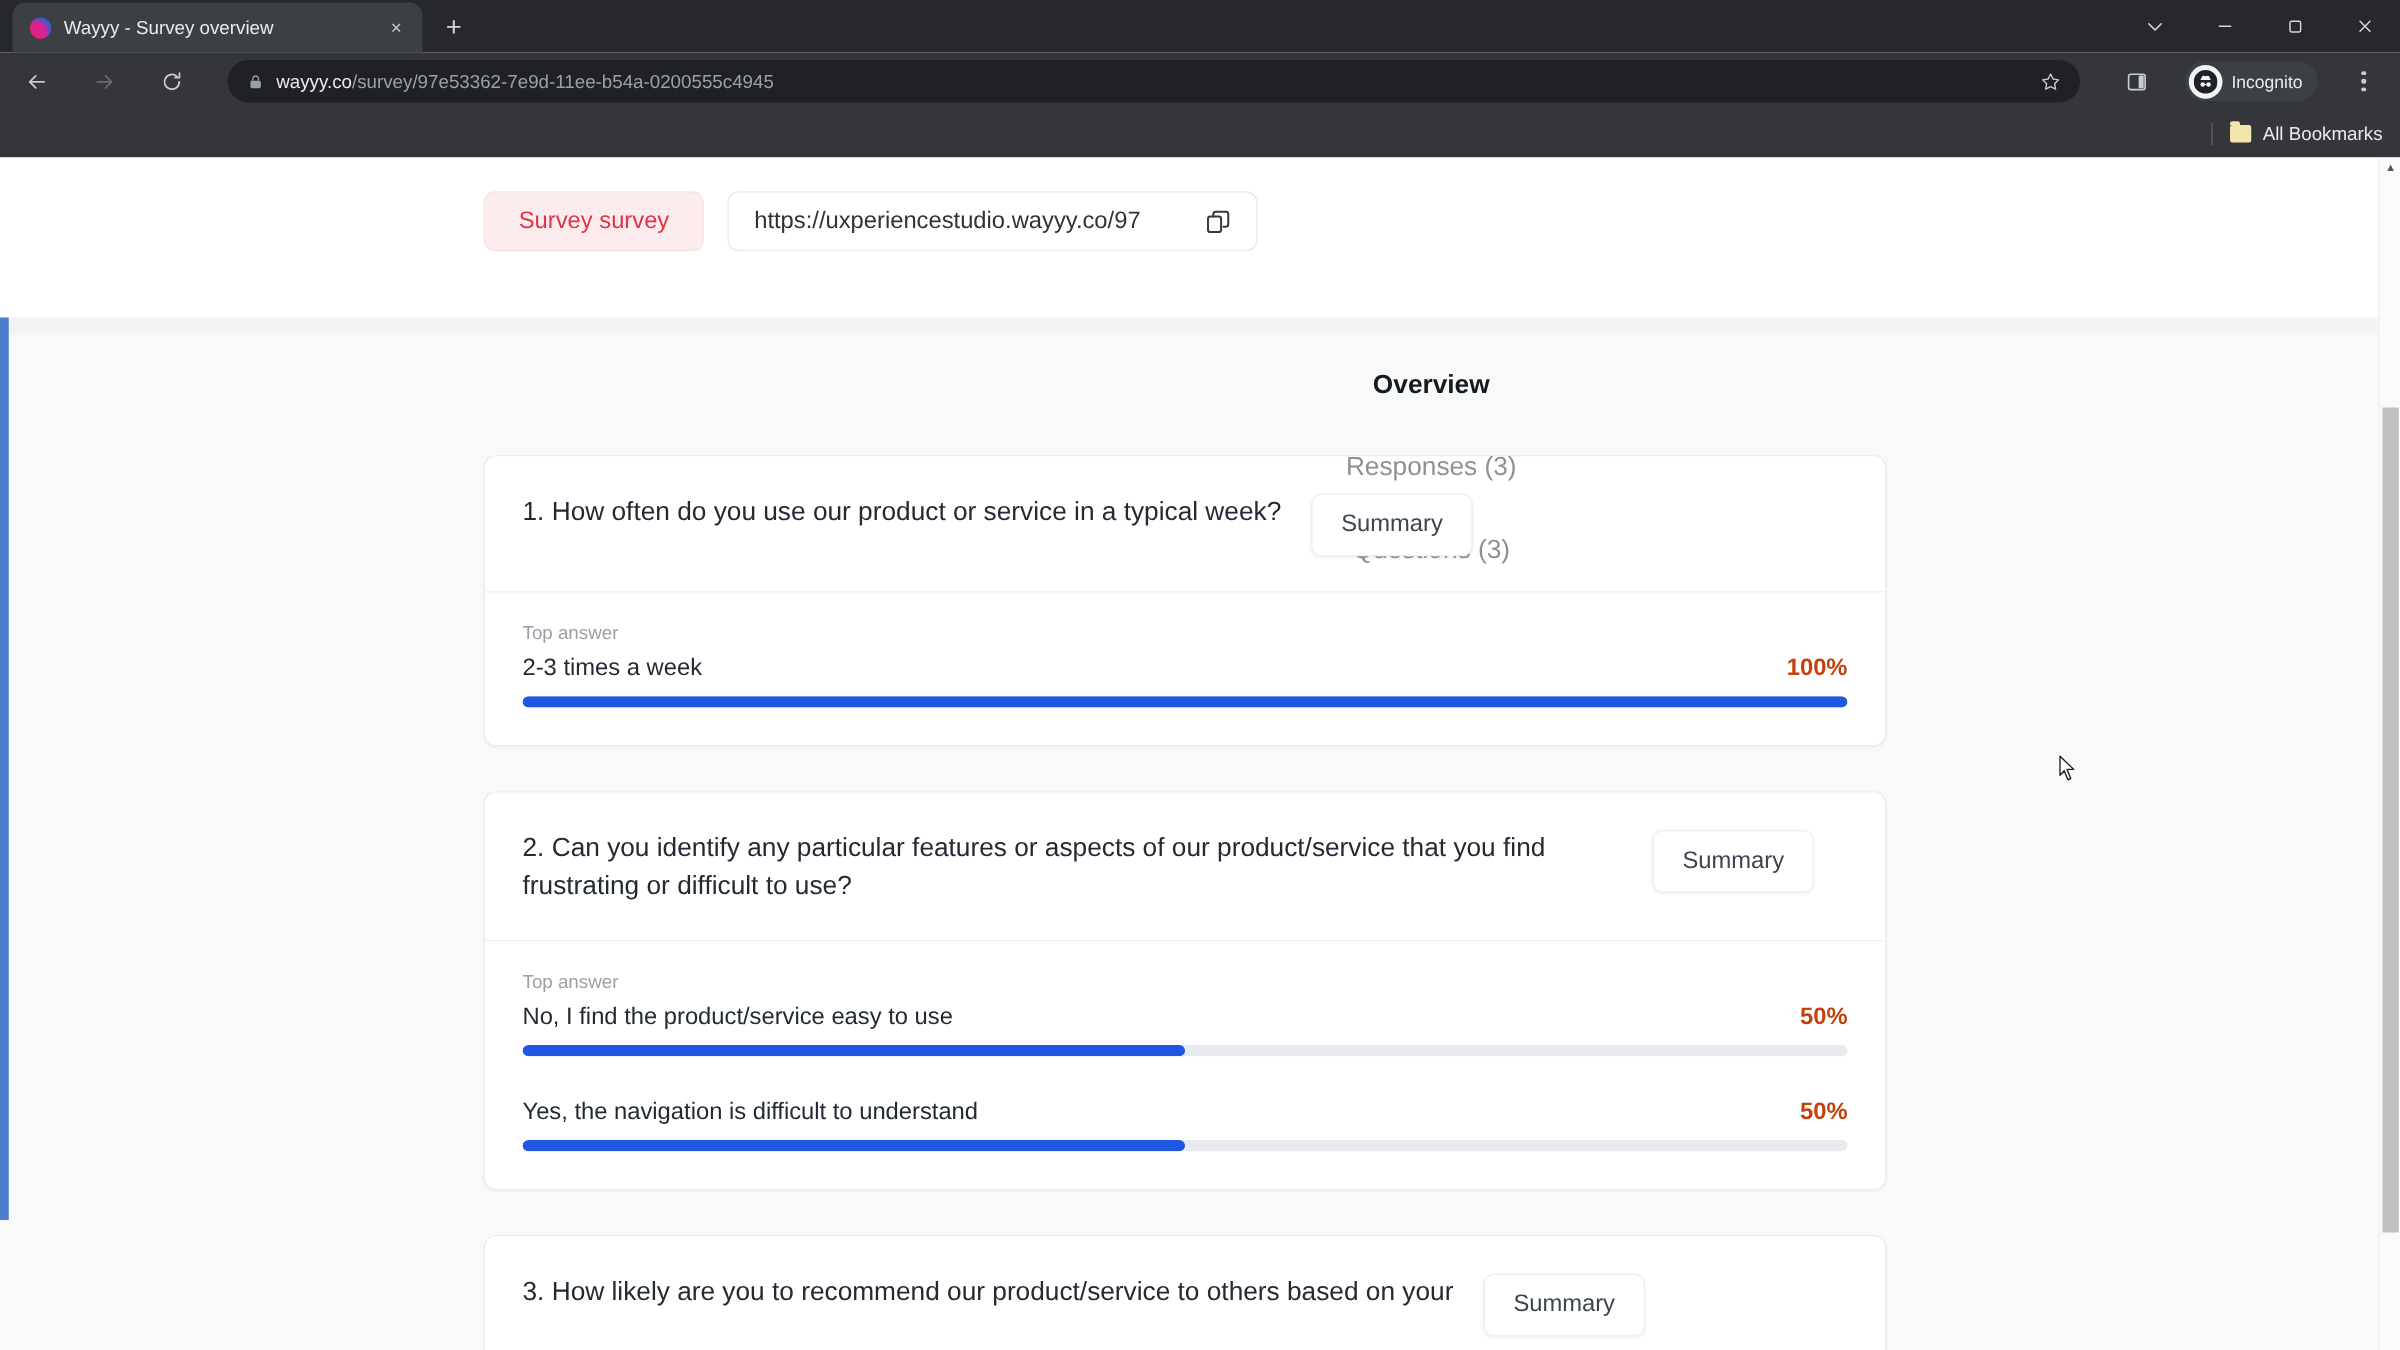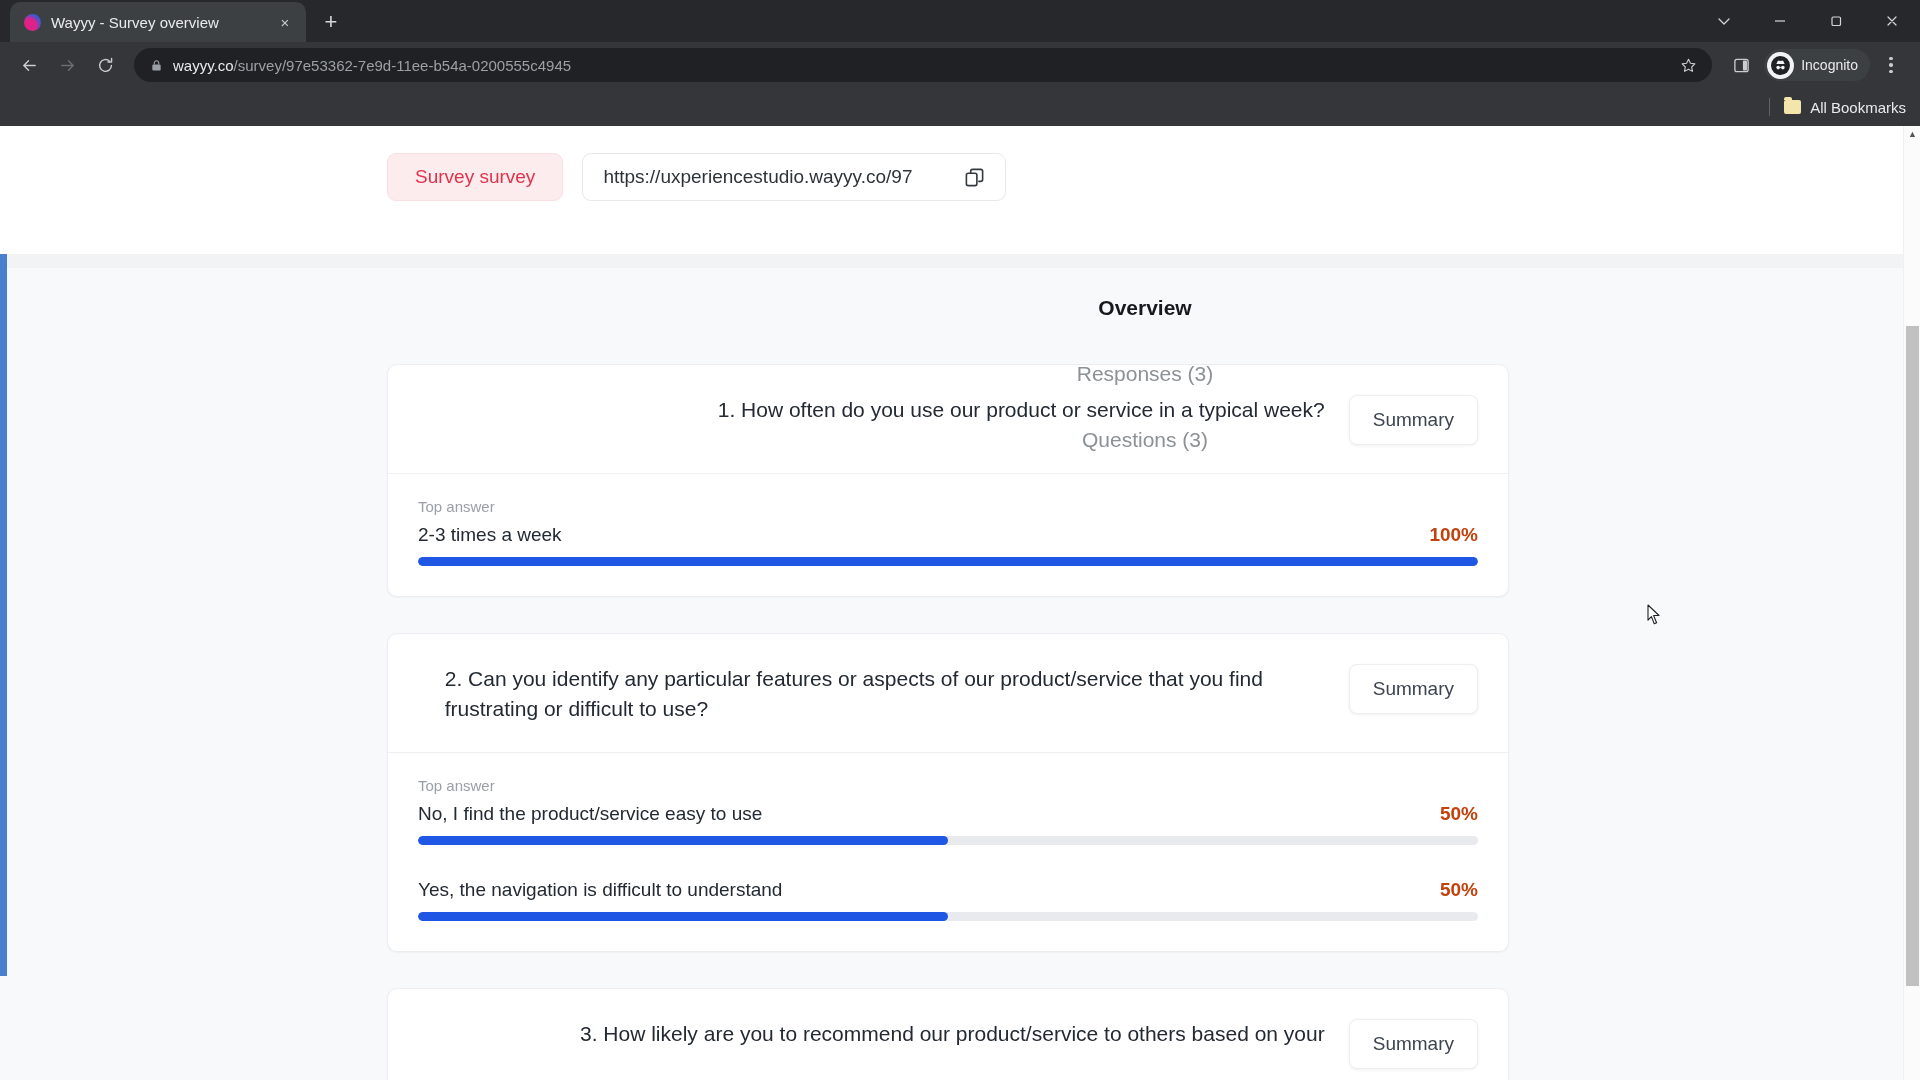--- a/index.html
+++ b/index.html
@@ -15,21 +15,21 @@
 
   .tabstrip {
     height: 42px;
     background: #26282b;
     display: flex;
     align-items: flex-end;
     padding-left: 10px;
     position: relative;
   }
   .tab {
-    width: 296px; height: 40px;
+    width: 328px; height: 40px;
     background: #3c4043;
     border-radius: 10px 10px 0 0;
     display: flex; align-items: center;
     padding: 0 10px 0 14px;
     gap: 10px;
   }
   .tab-favicon {
     width: 17px; height: 17px;
     border-radius: 50%;
     background: radial-gradient(circle at 30% 70%, #e0218a 0%, #e0218a 40%, #2b5fd9 75%);
@@ -59,21 +59,21 @@
     width: 56px; height: 42px;
     display: flex; align-items: center; justify-content: center;
     color: #d4d6d9;
   }
 
   .toolbar {
     height: 46px;
     background: #35363a;
     display: flex; align-items: center;
     padding: 0 12px;
-    gap: 4px;
+    gap: 20px;
   }
   .nav-btn {
     width: 34px; height: 34px; flex: none;
     display: flex; align-items: center; justify-content: center;
     color: #c9ccd0;
   }
   .nav-btn.disabled { color: #6a6e73; }
   .omnibox {
     flex: 1; height: 34px;
     background: #202124;
@@ -241,21 +241,21 @@
   .cards { margin-left: 387px; margin-top: 28px; width: 1122px; }
   .card {
     background: #ffffff;
     border: 1px solid #ebedf0;
     border-radius: 10px;
     margin-bottom: 36px;
     box-shadow: 0 1px 2px rgba(16,24,40,0.04);
   }
   .card-head {
     display: flex; align-items: flex-start;
-    justify-content: flex-end;
+    justify-content: flex-start;
     padding: 30px 30px 28px 30px;
     border-bottom: 1px solid #eef0f2;
     gap: 24px;
   }
   .q-text {
     font-size: 21px; color: #232a33;
     line-height: 1.42;
     max-width: 880px;
   }
   .summary-btn {

